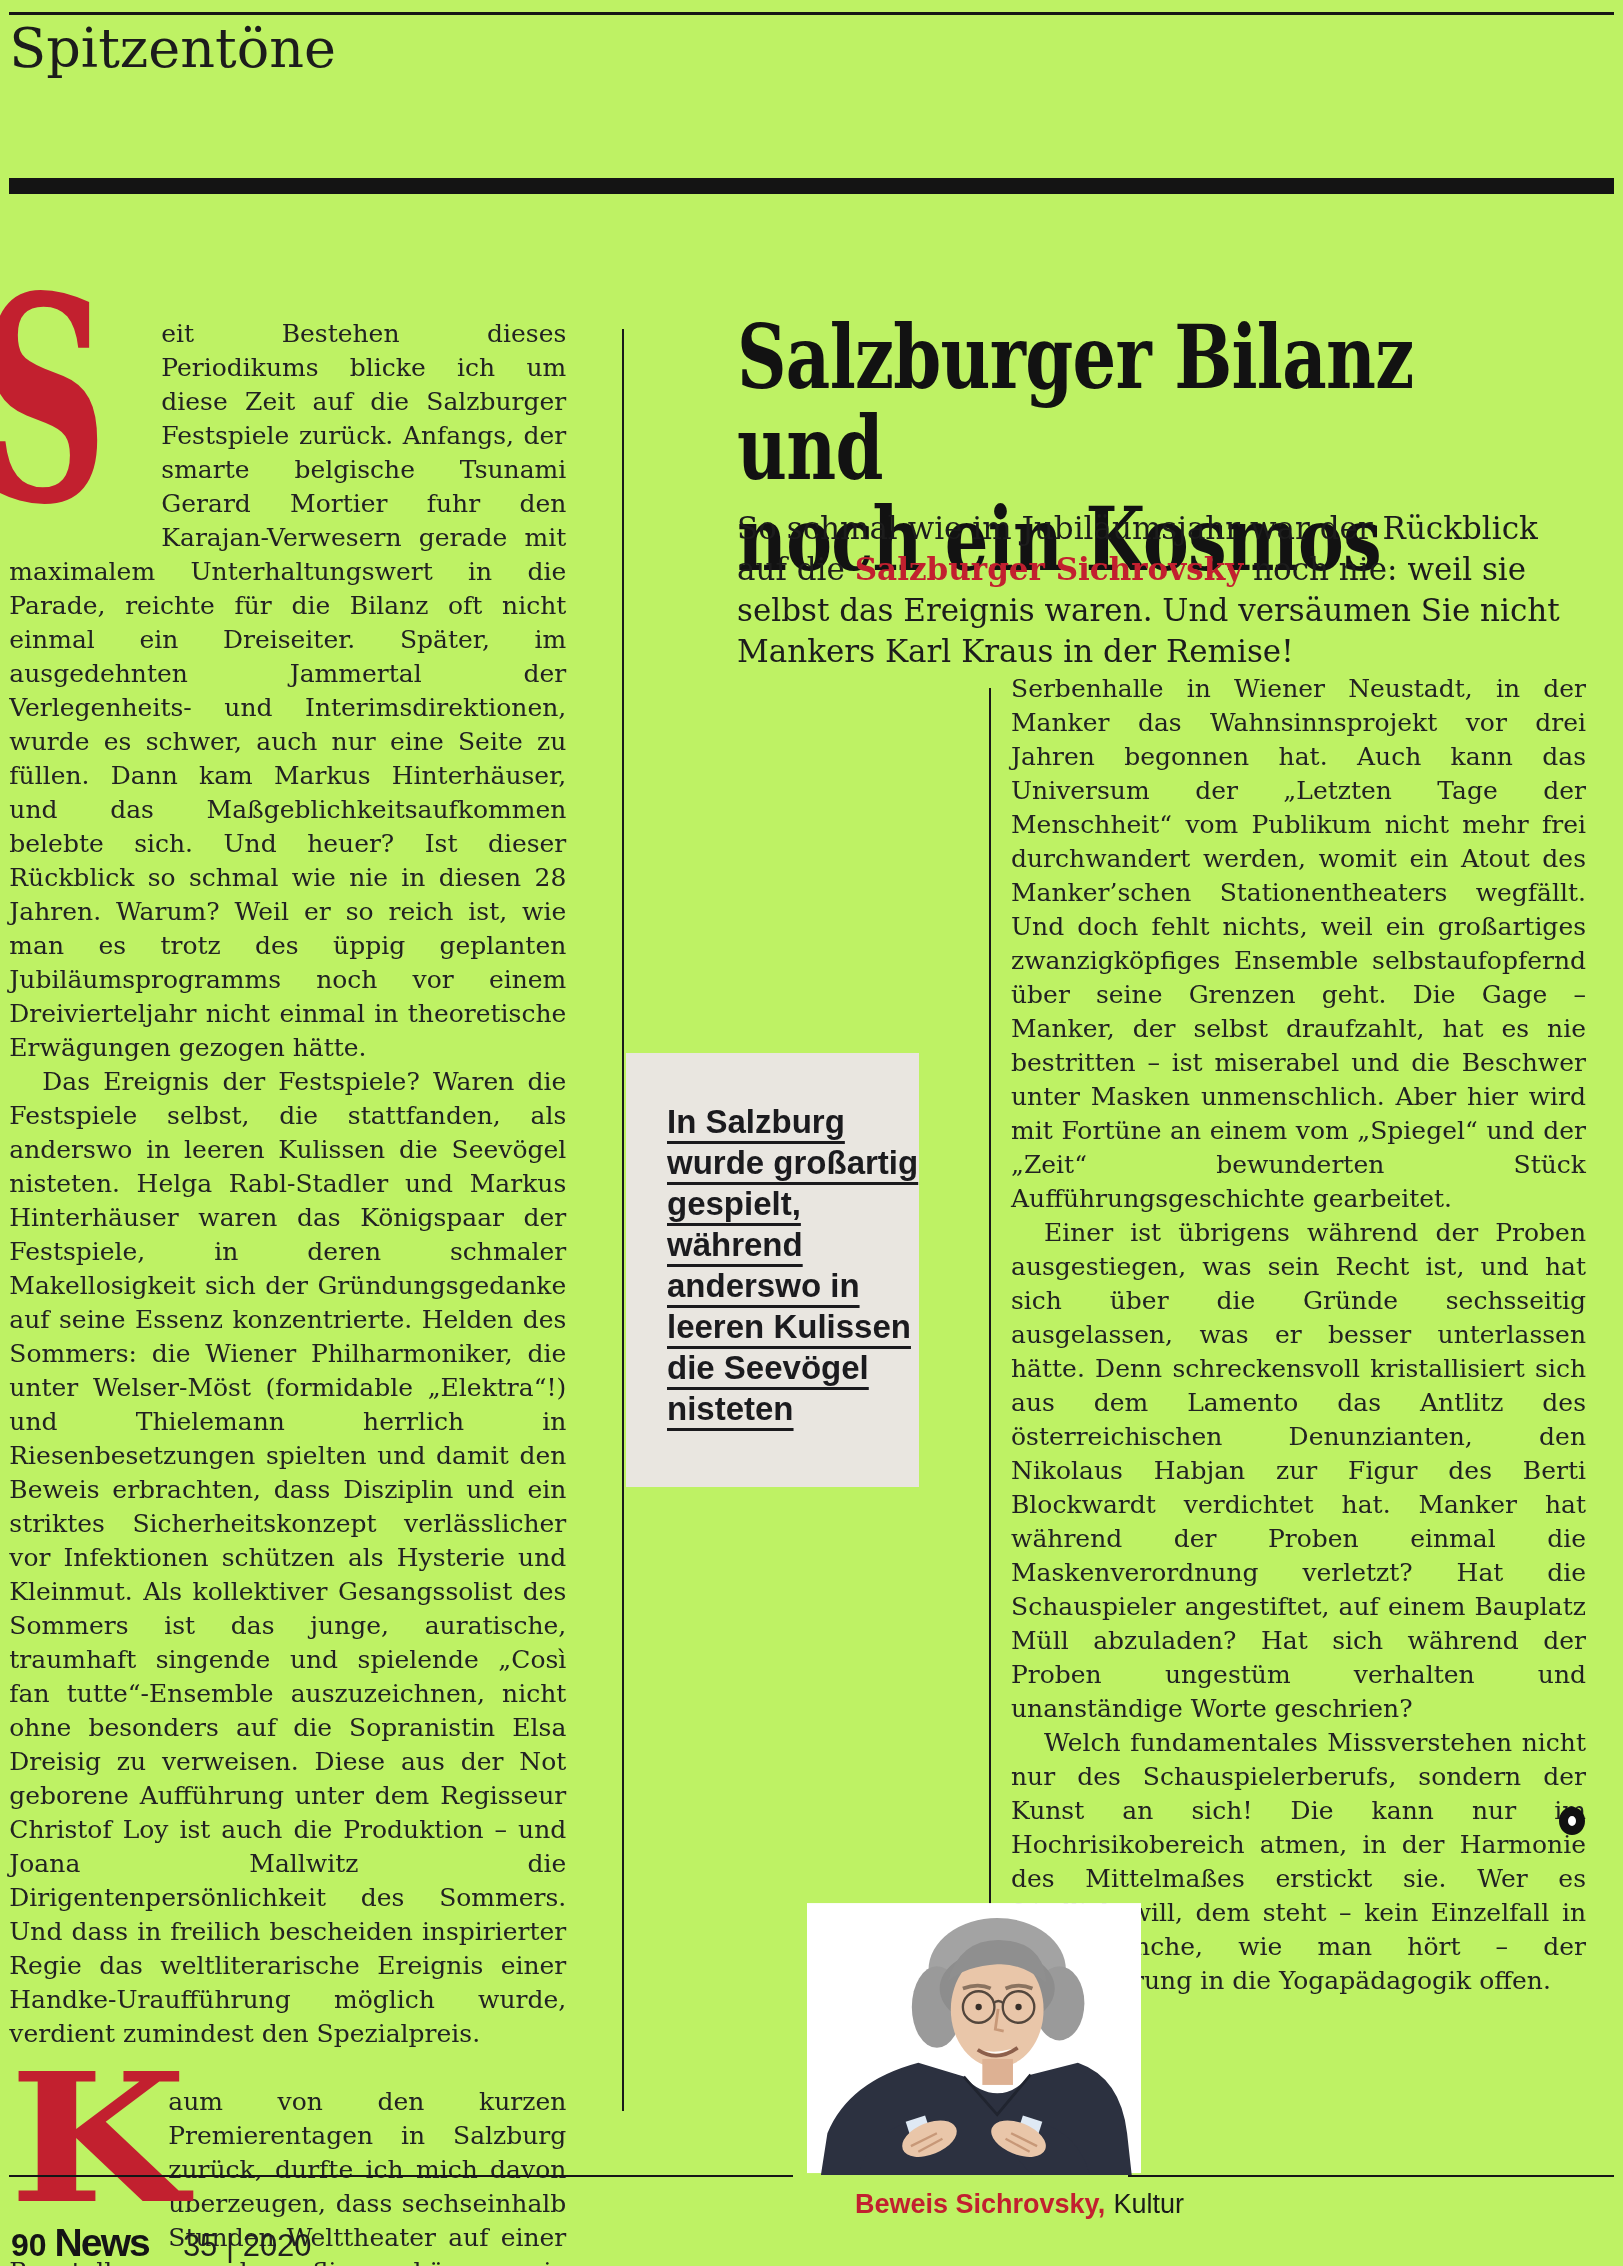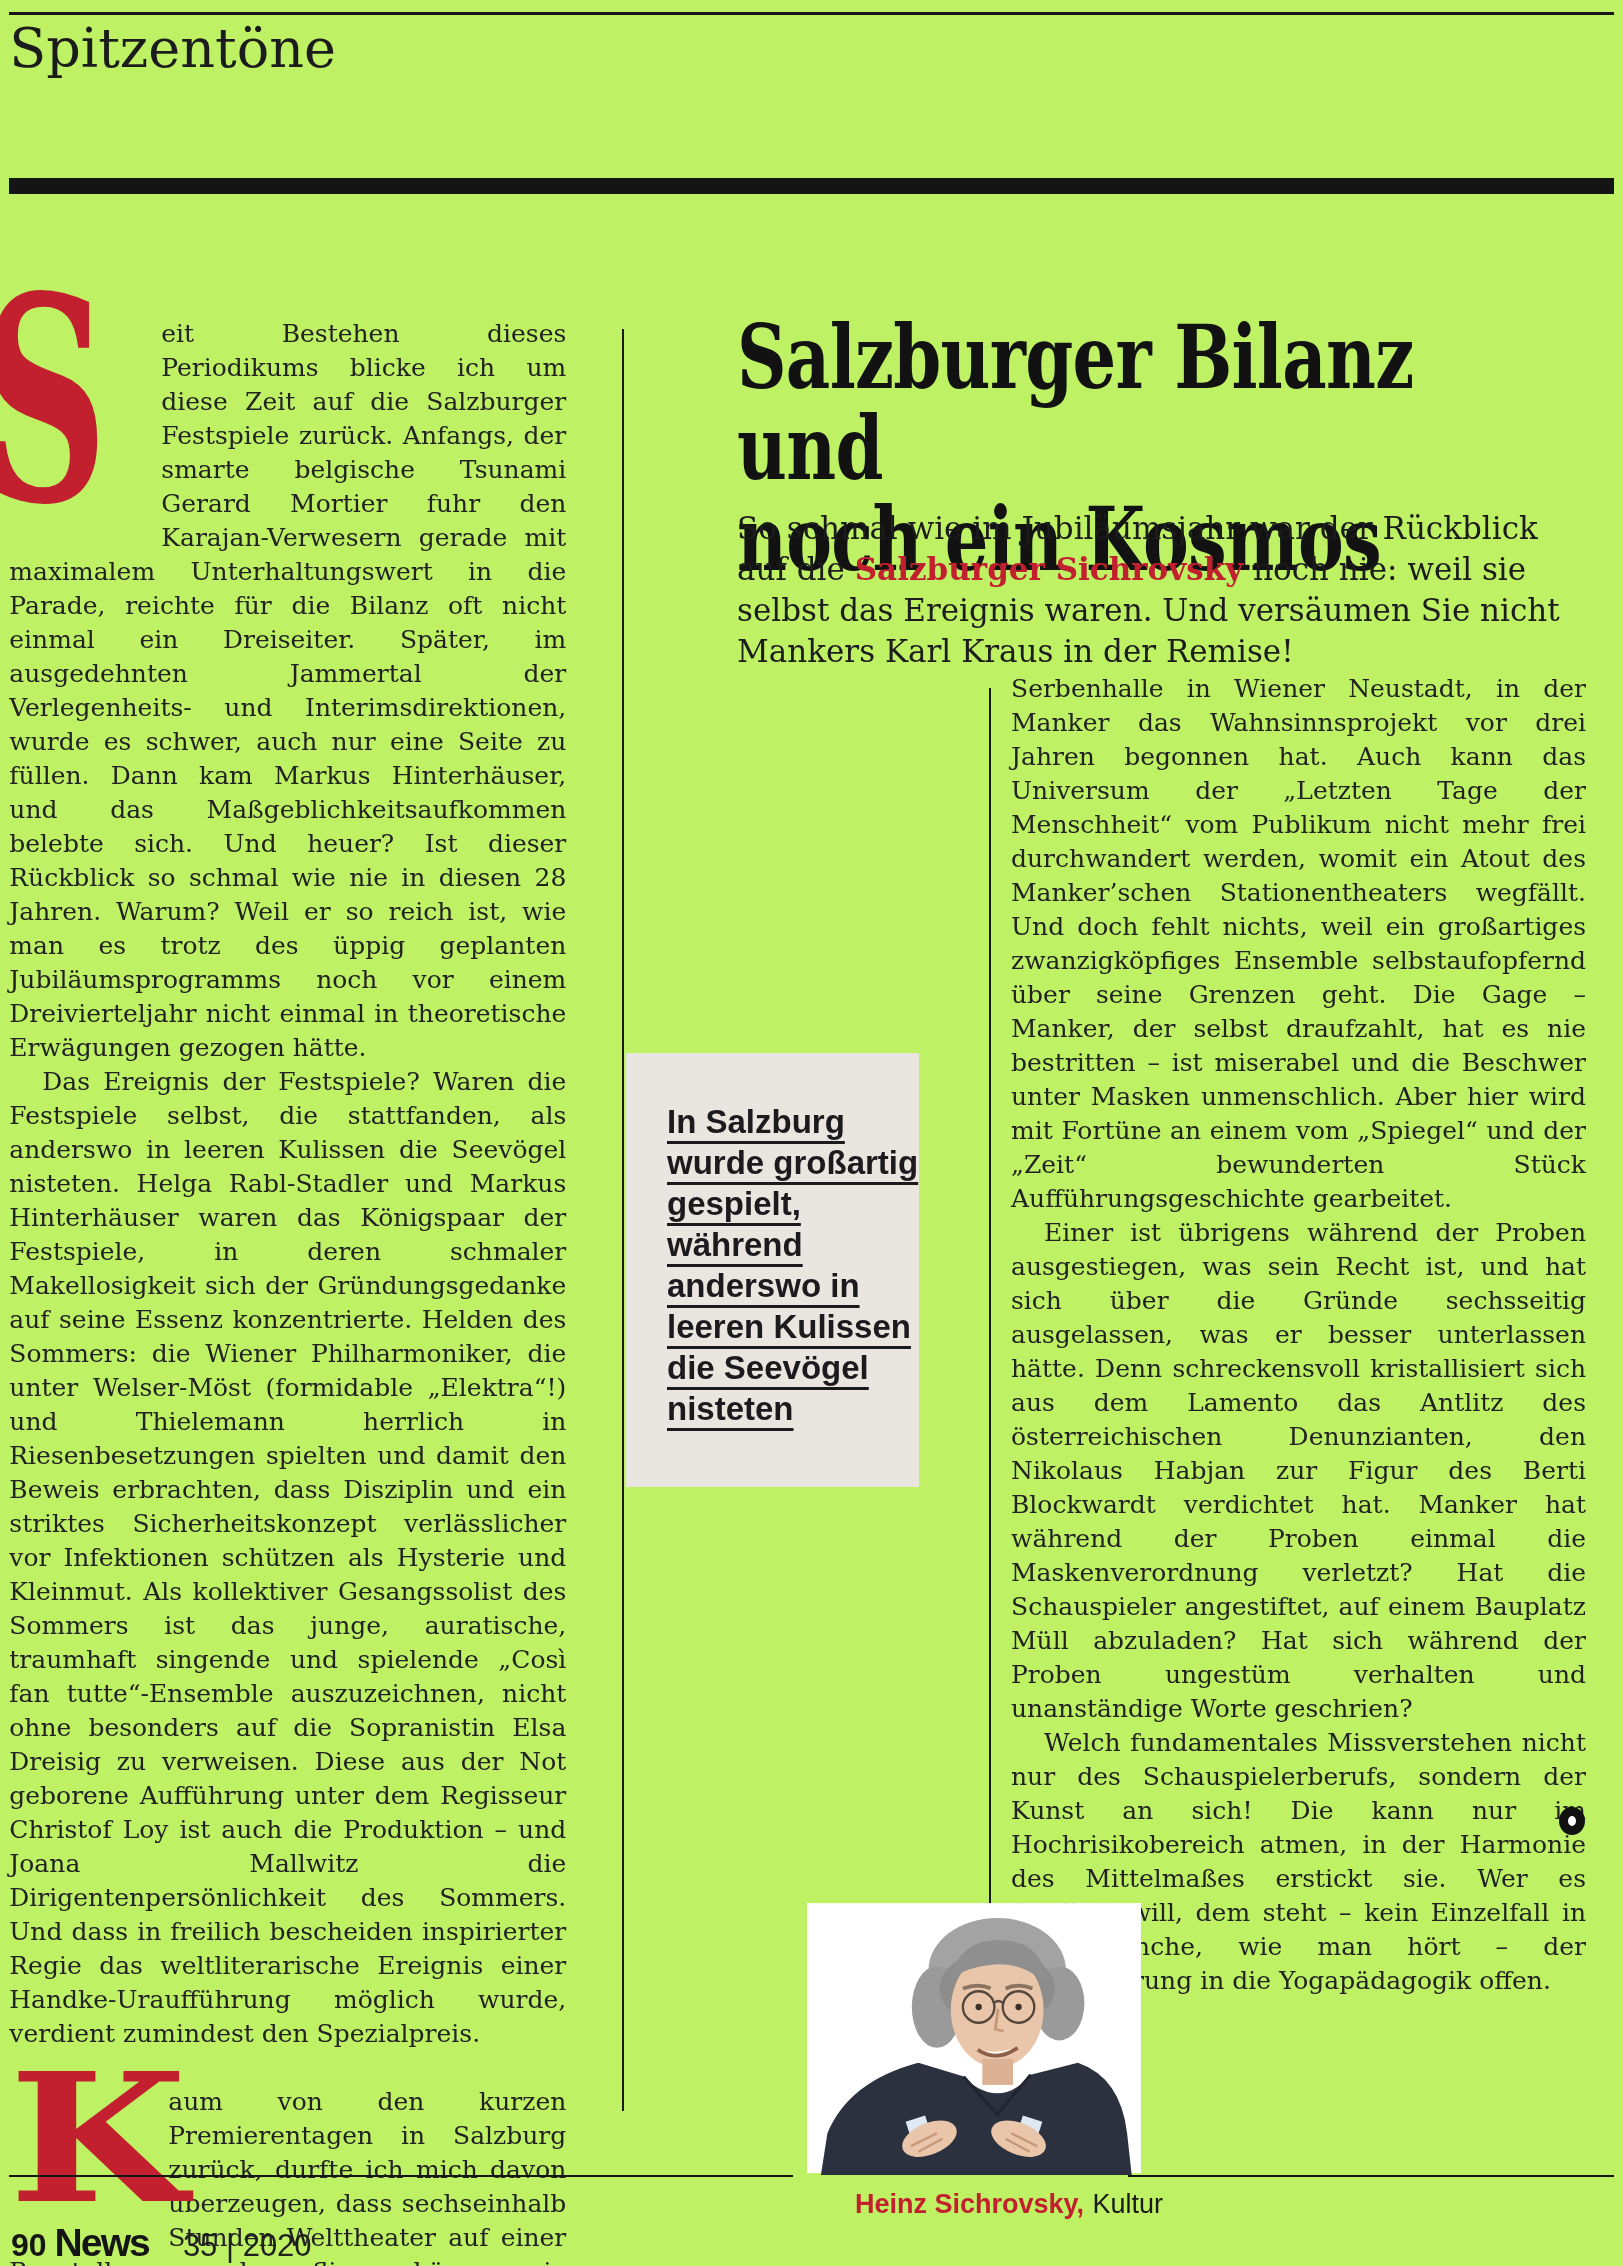--- a/index.html
+++ b/index.html
@@ -147,21 +147,21 @@
 
     <rect x="108" y="232" width="22" height="14" fill="#dfe9f4" transform="rotate(-18 119 239)"></rect>
     <rect x="230" y="232" width="22" height="14" fill="#dfe9f4" transform="rotate(18 241 239)"></rect>
     <ellipse cx="132" cy="254" rx="31" ry="17" fill="#e9c6a9" transform="rotate(-22 132 254)"></ellipse>
     <ellipse cx="228" cy="254" rx="31" ry="17" fill="#e9c6a9" transform="rotate(22 228 254)"></ellipse>
     <path d="M112,262 L140,248 M120,268 L146,254" stroke="#c79878" stroke-width="2.5" fill="none"></path>
     <path d="M248,262 L220,248 M240,268 L214,254" stroke="#c79878" stroke-width="2.5" fill="none"></path>
   </svg>
 
   <div class="abs" id="caption">
-    <span class="name">Heinz Sichrovsky,</span><span class="role">Kultur</span>
+    <span class="name">Beweis Sichrovsky,</span><span class="role">Kultur</span>
   </div>
 
   <div class="abs hrule-bottom" id="bottom-rule-left"></div>
   <div class="abs hrule-bottom" id="bottom-rule-right"></div>
 
   <div class="abs" id="footer">
     <span class="pagenum">90</span><span class="mag">News</span><span class="issue">35 | 2020</span>
   </div>
 
 </div>

